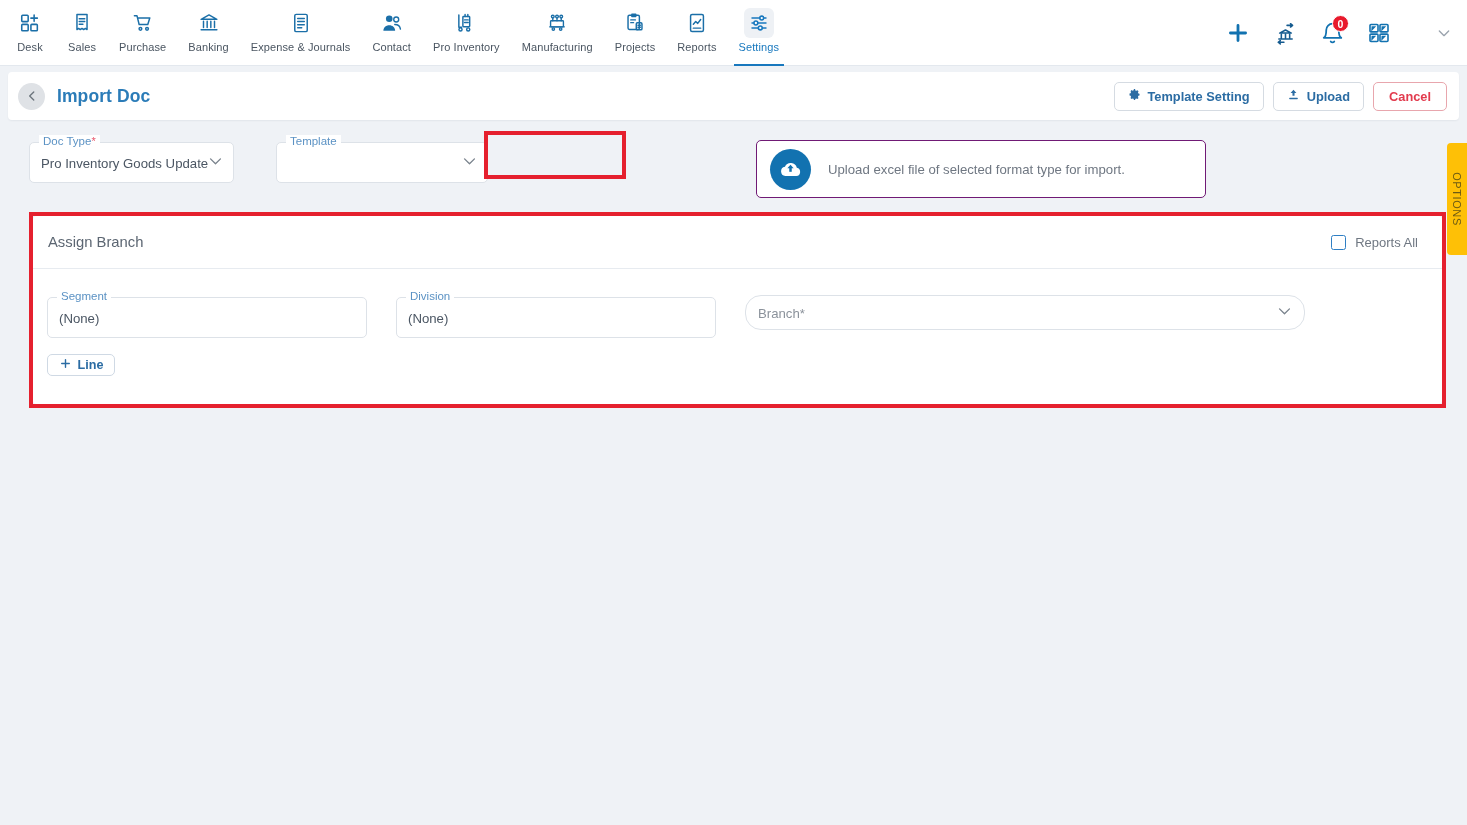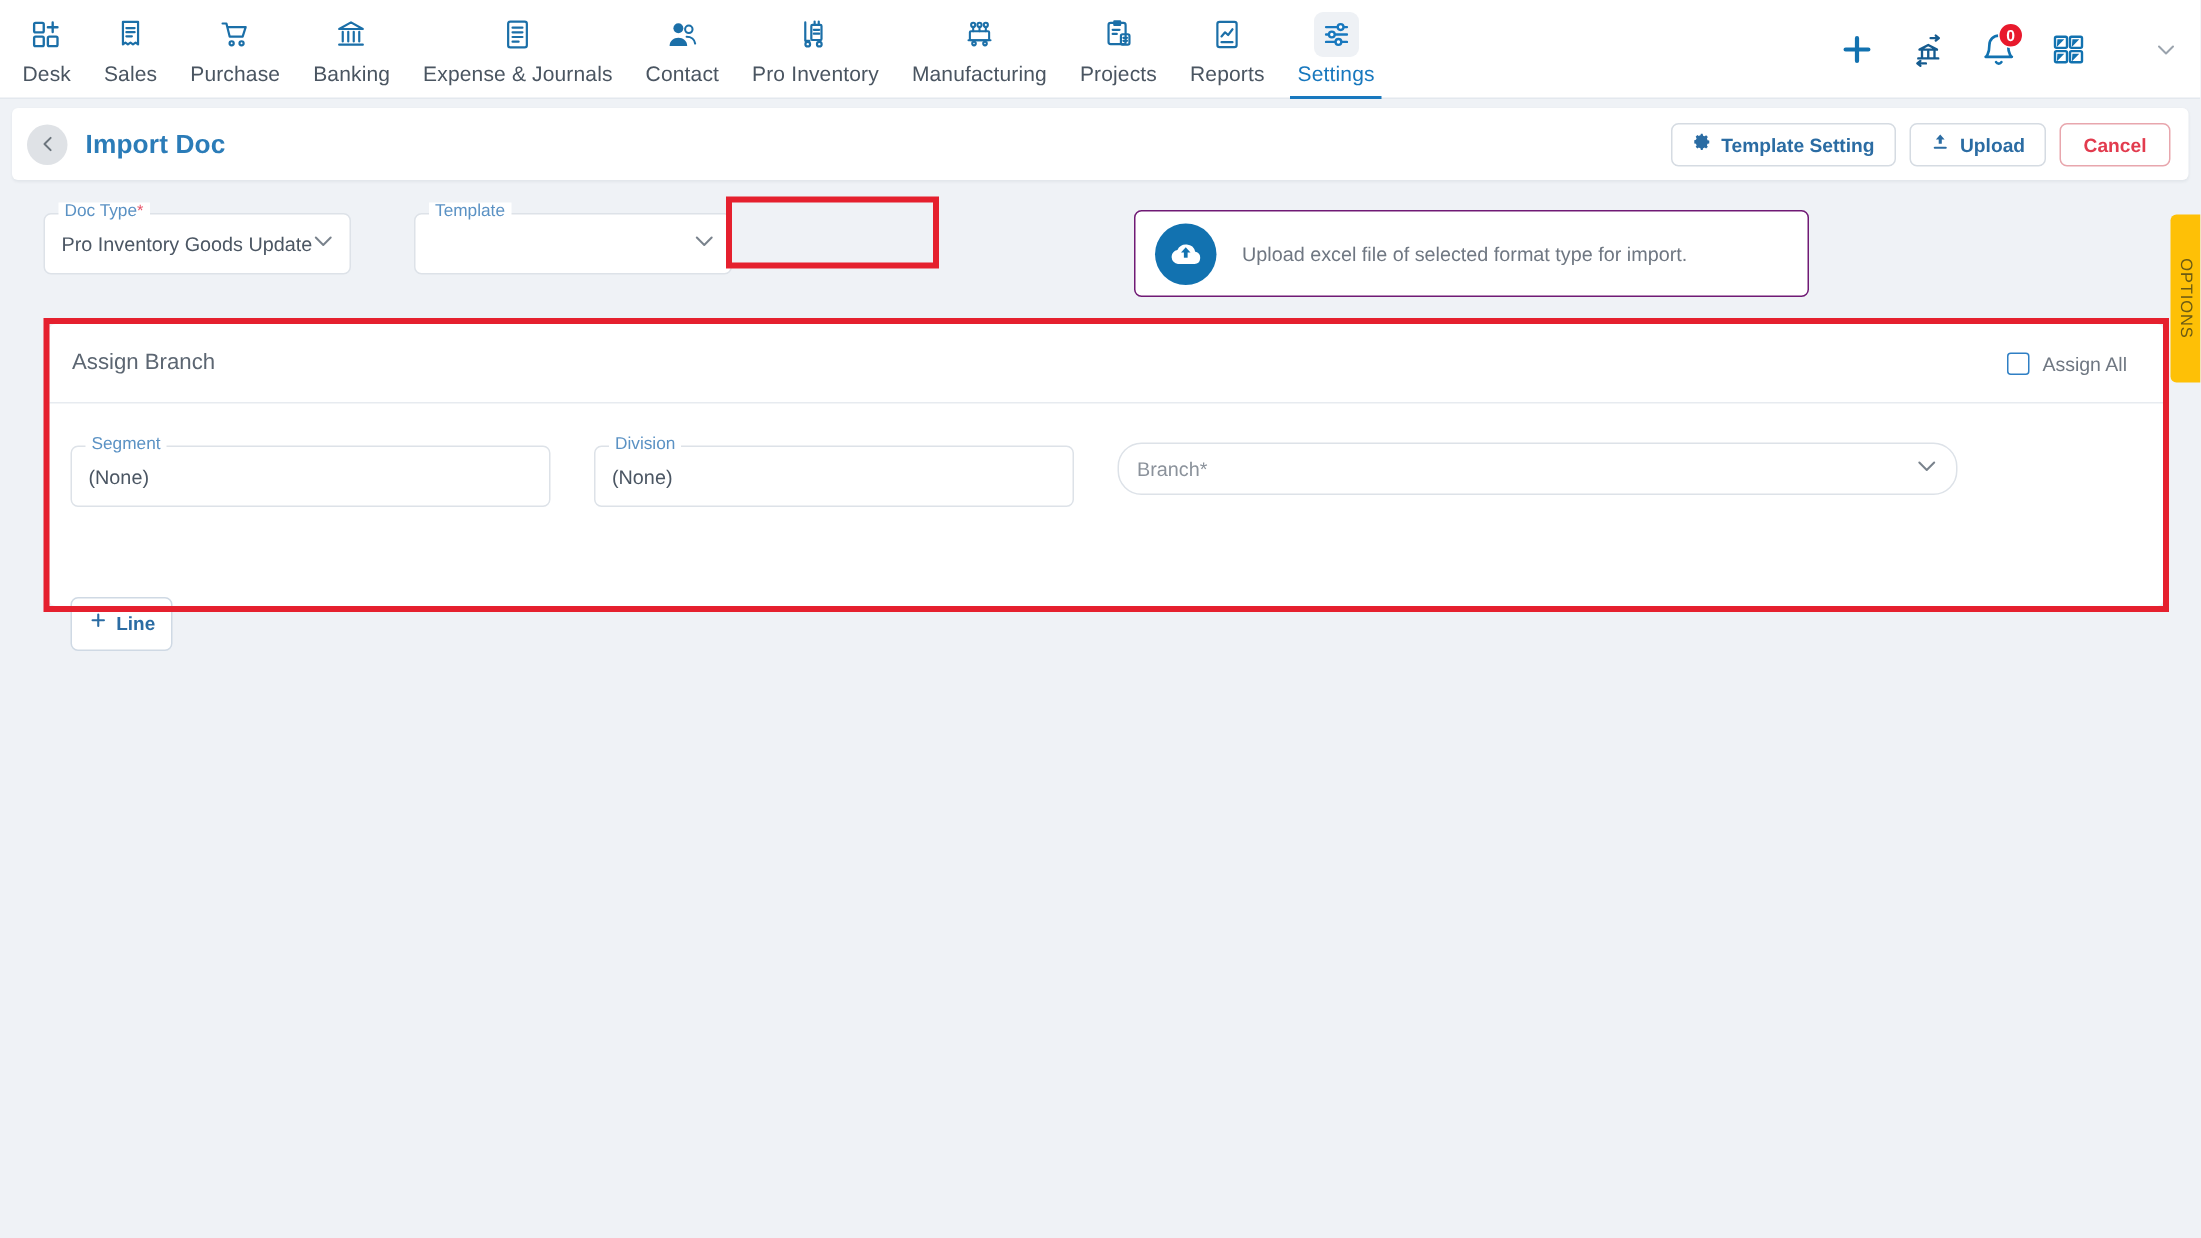--- a/index.html
+++ b/index.html
@@ -35,21 +35,21 @@
     height: 66px;
   }
   .nav-item .nav-ico {
     width: 30px; height: 30px;
     display: flex; align-items: center; justify-content: center;
     border-radius: 6px;
     margin-bottom: 3px;
   }
   .nav-item.active .nav-ico { background: #eef1f5; }
   .nav-item .nav-label {
-    font-size: 14px;
+    font-size: 11px;
     color: #4a5561;
     white-space: nowrap;
     letter-spacing: .1px;
   }
   .nav-item.active .nav-label { color: #1878be; }
   .nav-item.active::after {
     content: "";
     position: absolute;
     left: 6px; right: 6px; bottom: 0;
     height: 2.5px;
@@ -272,30 +272,29 @@
     left: 12px; top: 50%;
     transform: translateY(-50%);
     font-size: 13.2px;
     color: #8b929b;
   }
   .branchsel .ph .req { color: #8b929b; }
 
   .linebtn {
     position: absolute;
     left: 14px; top: 85px;
-    width: 68px; height: 36px;
+    width: 68px; height: 22px;
     border: 1px solid #cfd9e4;
     border-radius: 5px;
     background: #fff;
     display: flex;
     align-items: center;
     justify-content: center;
     gap: 6px;
     cursor: pointer;
-    margin-top: 44px;
   }
   .linebtn .t { font-size: 12.6px; color: #2b6ca3; font-weight: bold; }
 
   
   .optionstab {
     position: absolute;
     right: 0; top: 143px;
     width: 20px; height: 112px;
     background: #fec006;
     border-radius: 4px 0 0 4px;
@@ -559,21 +558,21 @@
     </div>
   </div>
 
   <div class="redbox" id="rb-override"></div>
 
   <div class="assign">
     <div class="assign-hdr">
       <span class="assign-title">Assign Branch</span>
       <span class="assign-all">
         <span class="cbx blue"></span>
-        <span class="txt">Assign All</span>
+        <span class="txt">Reports All</span>
       </span>
     </div>
 
     <div class="assign-body">
 
       <div class="field" id="f-segment">
         <span class="lbl">Segment</span>
         <span class="val">(None)</span>
       </div>
 

